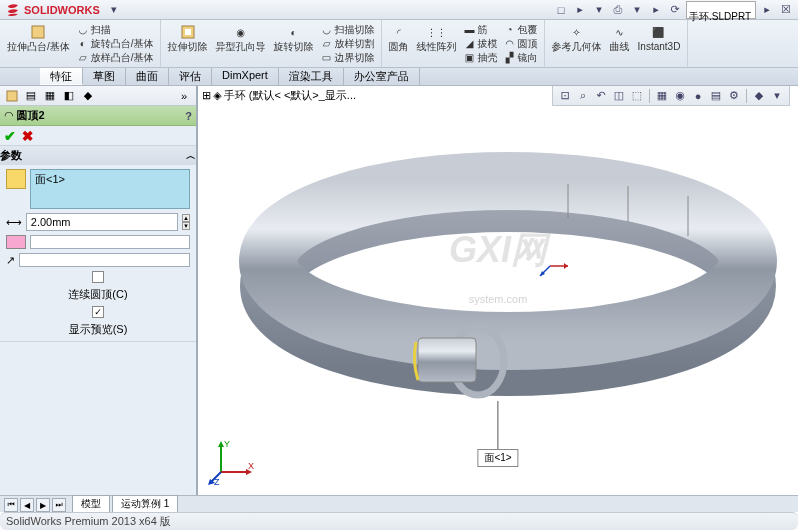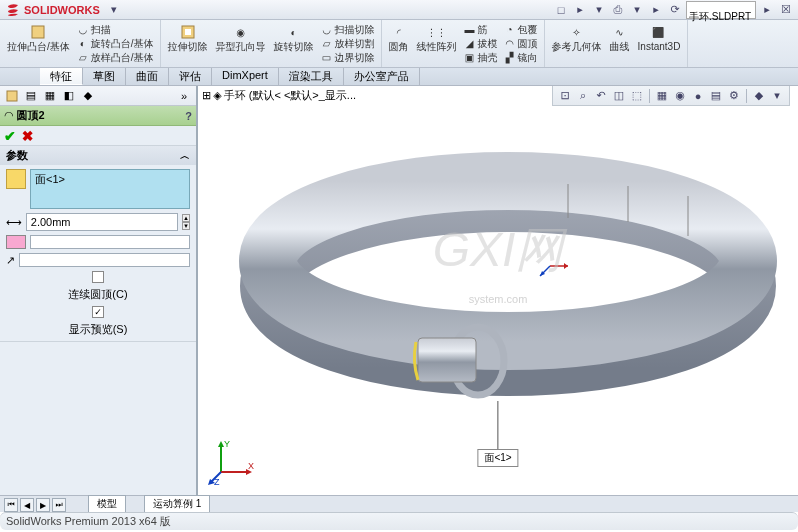--- a/index.html
+++ b/index.html
@@ -28,21 +28,21 @@
 .sep { width: 1px; height: 14px; background: #b0b8c4; margin: 0 2px; }
 .content { display: flex; height: 409px; }
 .sidebar { width: 198px; background: #e8eef5; border-right: 2px solid #a0acb8; display: flex; flex-direction: column; }
 .pm-header { height: 20px; background: linear-gradient(#c0deb0,#a8d090); display: flex; align-items: center; padding: 0 4px; border-bottom: 1px solid #90b878; gap:3px; }
 .pm-title { font-size: 11px; font-weight: bold; }
 .pm-help { margin-left: auto; font-weight: bold; color: #446; cursor: pointer; }
 .pm-confirm { height: 20px; display: flex; align-items: center; padding: 0 4px; gap: 6px; border-bottom: 1px solid #ccd4dc; }
 .ok { color: #0a0; font-size: 14px; font-weight: bold; cursor: pointer; }
 .cancel { color: #c00; font-size: 14px; font-weight: bold; cursor: pointer; }
 .pm-section { border-bottom: 1px solid #ccd4dc; }
-.sec-h { background: linear-gradient(#e2e8f0,#d4dce6); padding: 2px 6px; font-size: 11px; font-weight: bold; display:flex; align-items:center; }
+.sec-h { background: linear-gradient(#e2e8f0,#d4dce6); padding: 2px 0; font-size: 11px; font-weight: bold; display:flex; align-items:center; }
 .sec-h .chev { margin-left:auto; font-size:10px; }
 .sec-body { padding: 4px 6px; display: flex; flex-direction: column; gap: 4px; }
 .sel-row { display:flex; align-items:flex-start; gap:4px; }
 .face-icon { width:20px; height:20px; background:#f8d868; border:1px solid #c0a040; }
 .sel-box { flex:1; height: 40px; background: #b0e0f0; border: 1px solid #78a8b8; padding: 2px 4px; font-size: 11px; }
 .inp-row { display: flex; align-items: center; gap: 4px; }
 .num-inp { flex:1; height: 18px; border: 1px solid #a0acb8; background: #fff; padding: 0 4px; font-size: 11px; }
 .spin { width:12px; display:flex; flex-direction:column; }
 .spin div { height:8px; border:1px solid #999; background:#eee; font-size:7px; text-align:center; line-height:6px; cursor:pointer; }
 .color-row { display:flex; align-items:center; gap:4px; }
@@ -52,25 +52,25 @@
 .chk-row { display:flex; align-items:center; gap:4px; font-size:11px;flex-direction:column; }
 .chk { width:12px; height:12px; border:1px solid #888; background:#fff; display:flex; align-items:center; justify-content:center; font-size:9px; }
 .viewport { flex:1; position:relative; background:#fff; }
 .crumb { position:absolute; top:2px; left:4px; display:flex; align-items:center; gap:2px; font-size:11px; }
 .view-toolbar { position:absolute; top:0; right:8px; height:20px; display:flex; align-items:center; gap:2px; background:linear-gradient(#f0f4f8,#e4e9ef); border:1px solid #c0c8d0; border-top:none; padding:0 4px; }
 .vt { width:16px; height:16px; display:flex; align-items:center; justify-content:center; cursor:default; color:#446; }
 .triad { position:absolute; bottom:8px; left:8px; }
 .callout { position:absolute; bottom:28px; left:50%; transform:translateX(-50%); }
 .callout-box { border:1px solid #888; background:#fff; padding:1px 6px; font-size:10px; }
 .callout-line { width:1px; height:50px; background:#555; margin:0 auto; margin-bottom:-2px; }
-.watermark { position:absolute; top:40%; left:50%; transform:translate(-50%,-50%); font-size:48px; font-weight:normal; color:rgba(200,200,200,0.5); pointer-events:none; font-style:italic;text-align:center; }
+.watermark { position:absolute; top:40%; left:50%; transform:translate(-50%,-50%); font-size:36px; font-weight:bold; color:rgba(200,200,200,0.5); pointer-events:none; font-style:italic;text-align:center; }
 .watermark-sub { position:absolute; top:52%; left:50%; transform:translate(-50%,-50%); font-size:11px; color:rgba(180,180,180,0.6); pointer-events:none; }
 .ring-svg { position:absolute; top:0; left:0; width:100%; height:100%; }
 .tabsbottom { height:17px; background:#e0e6ee; display:flex; align-items:flex-end; border-top:1px solid #b0b8c4; font-size:10px; }
-.btab { padding:1px 8px; border:1px solid #a0acb8; background:#fff; margin-left:18px; border-bottom:none; cursor:default; }
+.btab { padding:1px 8px; border:1px solid #a0acb8; background:#fff; margin-left:2px; border-bottom:none; cursor:default; }
 .navbtns { display:flex; padding:0 4px; gap:2px; }
 .navbtn { width:14px; height:14px; border:1px solid #a0acb8; background:#f0f4f8; display:flex; align-items:center; justify-content:center; font-size:8px; cursor:pointer; }
 .status { height:18px; background:linear-gradient(#f0f4f8,#e4e9ef); border-top:1px solid #c0c8d0; display:flex; align-items:center; padding:0 6px; font-size:11px; color:#444;border-radius:6px; }
 </style>
 </head>
 <body>
 
 <div class="menubar">
   <div class="logo">
     <svg width="16" height="16" viewBox="0 0 16 16">

